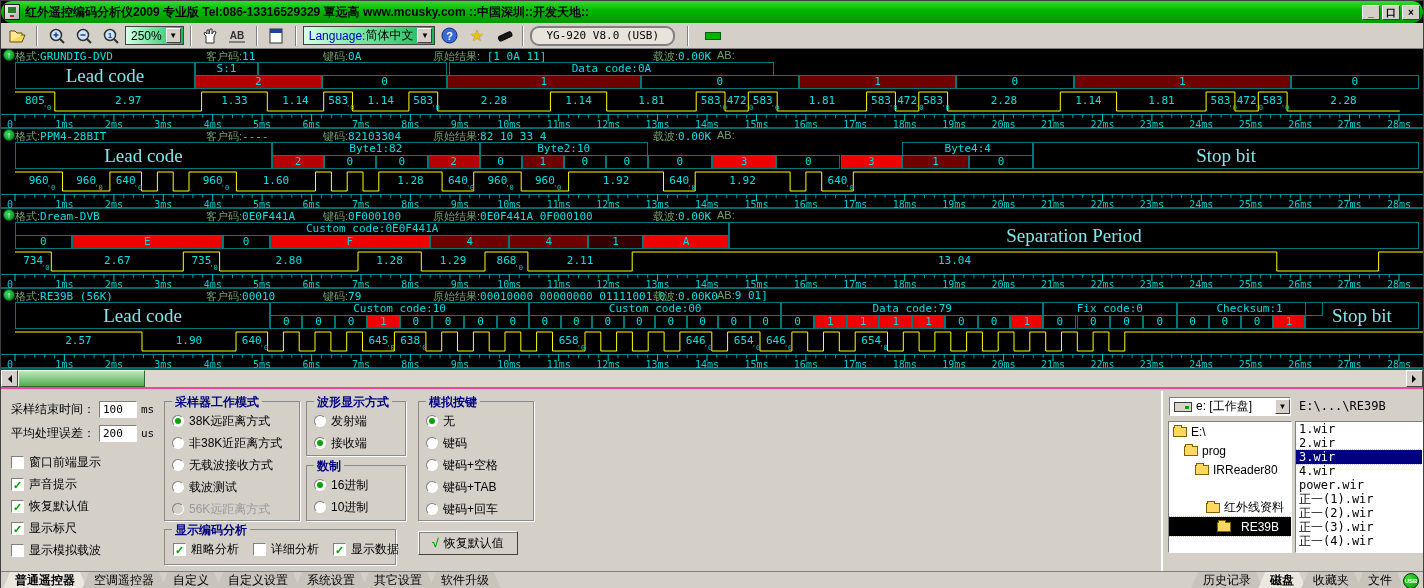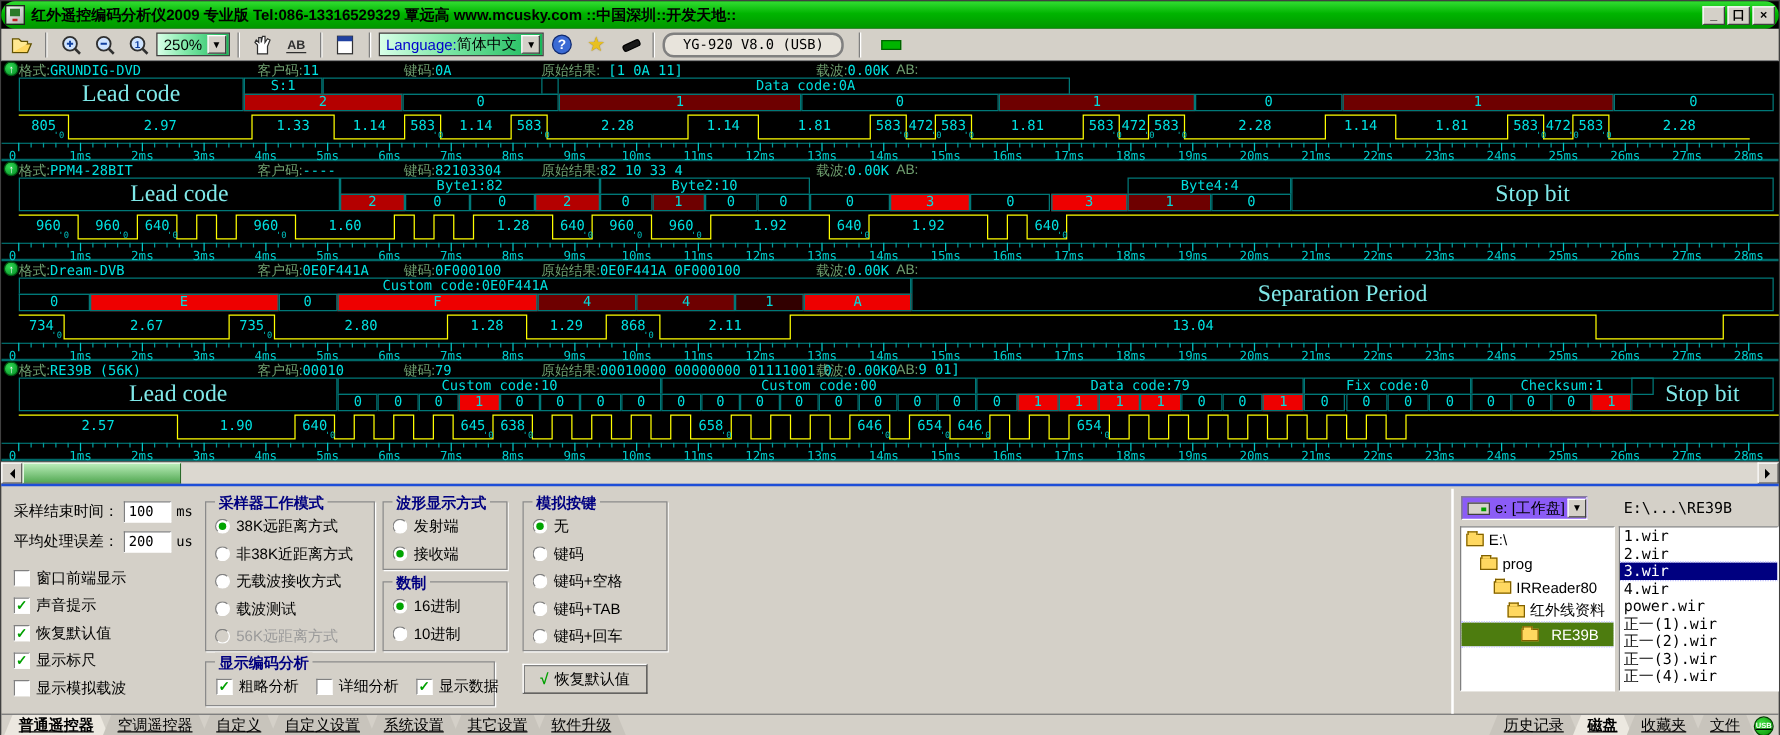--- a/index.html
+++ b/index.html
@@ -65,21 +65,21 @@
   .hscroll { height:18px; background:#e8e4dc; border-top:1px solid #404040; display:flex; align-items:stretch; }
   .sbtn { width:17px; background:#d4d0c8; border:1px solid; border-color:#fff #404040 #404040 #fff;
     display:flex; align-items:center; justify-content:center; }
   .tri-l { width:0; height:0; border:4px solid transparent; border-right-color:#000; margin-left:-3px; }
   .tri-r { width:0; height:0; border:4px solid transparent; border-left-color:#000; margin-right:-3px; }
   .sthumb { width:127px; background:linear-gradient(180deg,#b8ecb8,#55aa55); border:1px solid;
     border-color:#e8ffe8 #2a6a2a #2a6a2a #e8ffe8; }
   .strack { flex:1; background:#dcd8d0; }
 
   
-  .bottom { position:relative; height:184px; background:#d4d0c8; border-top:2px solid #1d4ed8; font-size:12px;padding-left:38px; }
+  .bottom { position:relative; height:184px; background:#d4d0c8; border-top:2px solid #ec4899; font-size:12px;padding-left:38px; }
   .param-row { display:flex; align-items:center; margin-bottom:7px; white-space:nowrap; }
   .pinput { width:38px; height:17px; border:1px solid; border-color:#808080 #fff #fff #808080;
     background:#fff; font-size:11px; padding-left:3px; margin:0 4px; font-family:"DejaVu Sans Mono",monospace; }
   .unit { font-family:"DejaVu Sans Mono",monospace; font-size:11px; }
   .params { position:absolute; left:10px; top:12px; }
   .chklist { position:absolute; left:10px; top:62px; }
   .ckrow { display:flex; align-items:center; height:22px; gap:5px; white-space:nowrap; }
   .cbox { width:13px; height:13px; background:#fff; border:1px solid; border-color:#808080 #fff #fff #808080;
     font-size:11px; line-height:12px; text-align:center; color:#00a000; font-weight:bold; flex:0 0 auto; }
   .group { position:absolute; border:1px solid #8a8a8a; box-shadow:1px 1px 0 #ffffff; }
@@ -94,42 +94,42 @@
   .hcheck { display:flex; gap:14px; padding:10px 8px 0 8px; }
   .hcheck .ckrow { height:18px; }
   .restore { position:absolute; left:417px; top:528px; width:100px; height:24px; background:#d4d0c8;
     border:1px solid; border-color:#fff #404040 #404040 #fff; box-shadow:1px 1px 0 #808080 inset;
     display:flex; align-items:center; justify-content:center; gap:5px; font-size:12px; }
   .restore .tick { color:#00a000; font-weight:bold; }
 
   
   .filepanel { position:absolute; left:1160px; top:2px; width:262px; height:180px;
     border-left:2px solid #fff; padding:4px 2px 0 4px; }
-  .combo { position:absolute; left:6px; top:6px; width:101px; height:19px; background:#8b5cf6;
+  .combo { position:absolute; left:6px; top:6px; width:122px; height:19px; background:#ffffff;
     border:1px solid; border-color:#808080 #fff #fff #808080; display:flex; align-items:center; font-size:12px; }
   .drive-ico { width:18px; height:10px; background:#d8d4cc; border:1px solid #404040; margin:0 4px; position:relative; }
   .drive-ico::after { content:""; position:absolute; right:2px; top:3px; width:4px; height:3px; background:#00a000; }
   .combo .drop-arrow { margin-left:auto; }
   .pathtxt { position:absolute; left:136px; top:8px; font-size:12px; font-family:"DejaVu Sans Mono",monospace; white-space:nowrap; }
   .treebox { position:absolute; left:5px; top:30px; width:124px; height:132px; background:#fff;
     border:1px solid; border-color:#808080 #fff #fff #808080; overflow:hidden; }
   .listbox { position:absolute; left:132px; top:30px; width:128px; height:132px; background:#fff;
     border:1px solid; border-color:#808080 #fff #fff #808080; overflow:hidden;
     font-family:"DejaVu Sans Mono",monospace; }
   .titem { display:flex; align-items:center; gap:4px; height:19px; font-size:12px; white-space:nowrap; }
   .fold { width:14px; height:10px; background:#ffd860; border:1px solid #806000; position:relative; flex:0 0 auto; }
   .fold::before { content:""; position:absolute; top:-3px; left:0; width:6px; height:2px;
     background:#ffd860; border:1px solid #806000; border-bottom:none; }
-  .titem.sel { background:#4d7c0f; color:#fff; outline:1px dotted #c0c0ff;gap:10px; }
+  .titem.sel { background:#000000; color:#fff; outline:1px dotted #c0c0ff;gap:10px; }
   .fitem { height:14px; font-size:12px; line-height:14px; padding-left:3px; white-space:nowrap; }
   .fitem.sel { background:#000080; color:#fff; outline:1px dotted #c0c0ff; }
 
   
   .tabbar { height:18px; background:#d4d0c8; display:flex; align-items:stretch; font-size:12px;
-    border-top:1px solid #808080; padding-left:2px;text-decoration:underline; }
+    border-top:1px solid #808080; padding-left:2px; }
   .tab { padding:0 12px; display:flex; align-items:center; background:#c8c4bc; margin-right:-5px;
     clip-path:polygon(7px 0, calc(100% - 7px) 0, 100% 100%, 0 100%); border-bottom:1px solid #808080; }
   .tab.active { background:#ece8e0; font-weight:bold; }
   .righttabs { margin-left:auto; display:flex; }
   .usb { width:16px; height:16px; border-radius:50%; background:radial-gradient(circle at 35% 35%,#44e044,#009000);
     border:1px solid #004000; color:#fff; font-size:6px; font-weight:bold; display:flex;
     align-items:center; justify-content:center; margin:0 4px; align-self:center; }
 
   svg text { user-select:none; }
 </style>
@@ -233,21 +233,21 @@
           <span class="hf" style="left:14px"><span class="hl">格式:</span><span class="hv">GRUNDIG-DVD</span></span>
           <span class="hf" style="left:205px"><span class="hl">客户码:</span><span class="hv">11</span></span>
           <span class="hf" style="left:322px"><span class="hl">键码:</span><span class="hv">0A</span></span>
           <span class="hf" style="left:432px"><span class="hl">原始结果:</span><span class="hv"> [1 0A 11]</span></span>
           <span class="hf" style="left:652px"><span class="hl">载波:</span><span class="hv">0.00K</span></span>
           <span class="hf" style="left:716px"><span class="hl">AB:</span><span class="hv"></span></span>
         </div><div class="wband">
           <div class="bbig" style="left:14.0px;width:179.9px">Lead code</div>
           <div class="btitle" style="left:193.9px;width:63.3px">S:1</div>
           <div class="btitle" style="left:257.2px;width:188.8px"></div>
-          <div class="btitle" style="left:432px;width:423px">Data code:0A</div>
+          <div class="btitle" style="left:448px;width:325px">Data code:0A</div>
           <div class="bbit c" style="left:193.9px;width:127.0px">2</div>
           <div class="bbit " style="left:321.0px;width:125.1px">0</div>
           <div class="bbit d" style="left:446.0px;width:193.8px">1</div>
           <div class="bbit " style="left:639.8px;width:158.2px">0</div>
           <div class="bbit d" style="left:798.0px;width:157.2px">1</div>
           <div class="bbit " style="left:955.1px;width:117.6px">0</div>
           <div class="bbit d" style="left:1072.8px;width:217.0px">1</div>
           <div class="bbit " style="left:1289.8px;width:128.0px">0</div>
         </div><svg class="wwave" width="1424" height="25">
           <path d="M14 3 H53.8 V22 H200.6 V3 H266.3 V22 H322.7 V3 H351.5 V22 H407.9 V3 H436.7 V22 H549.4 V3 H605.7 V22 H695.2 V3 H724.0 V22 H747.3 V3 H776.2 V22 H865.6 V3 H894.4 V22 H917.8 V3 H946.6 V22 H1059.3 V3 H1115.6 V22 H1205.1 V3 H1233.9 V22 H1257.3 V3 H1286.1 V22 H1398.8" fill="none" stroke="#ffff00" stroke-width="1"></path>
@@ -1293,21 +1293,21 @@
             <span>E:\</span>
           </div>
           <div class="titem" style="padding-left: 15px;">
             <span class="fold"></span>
             <span>prog</span>
           </div>
           <div class="titem" style="padding-left: 26px;">
             <span class="fold"></span>
             <span>IRReader80</span>
           </div>
-          <div class="titem" style="padding-left: 37px;">
+          <div class="titem" style="padding-left: 37px; margin-top: 19px;">
             <span class="fold"></span>
             <span>红外线资料</span>
           </div>
           <div class="titem sel" style="padding-left: 48px;">
             <span class="fold"></span>
             <span>RE39B</span>
           </div>
         </div>
       <div class="listbox" id="listbox">
           <div class="fitem">1.wir</div>

